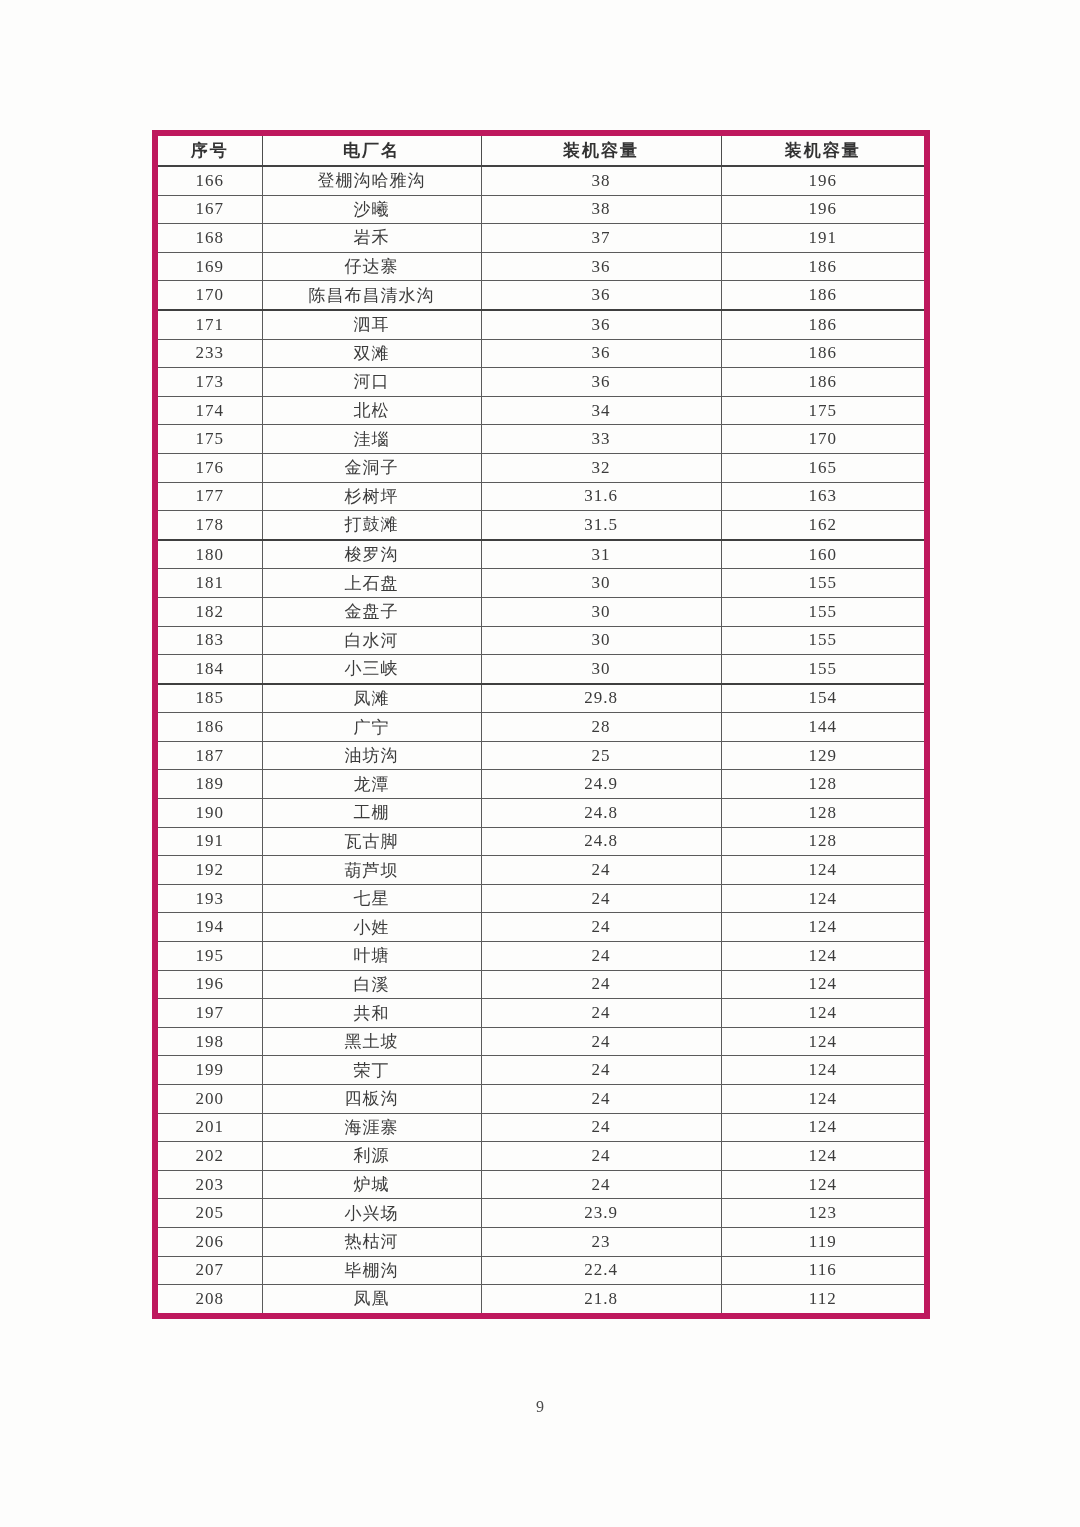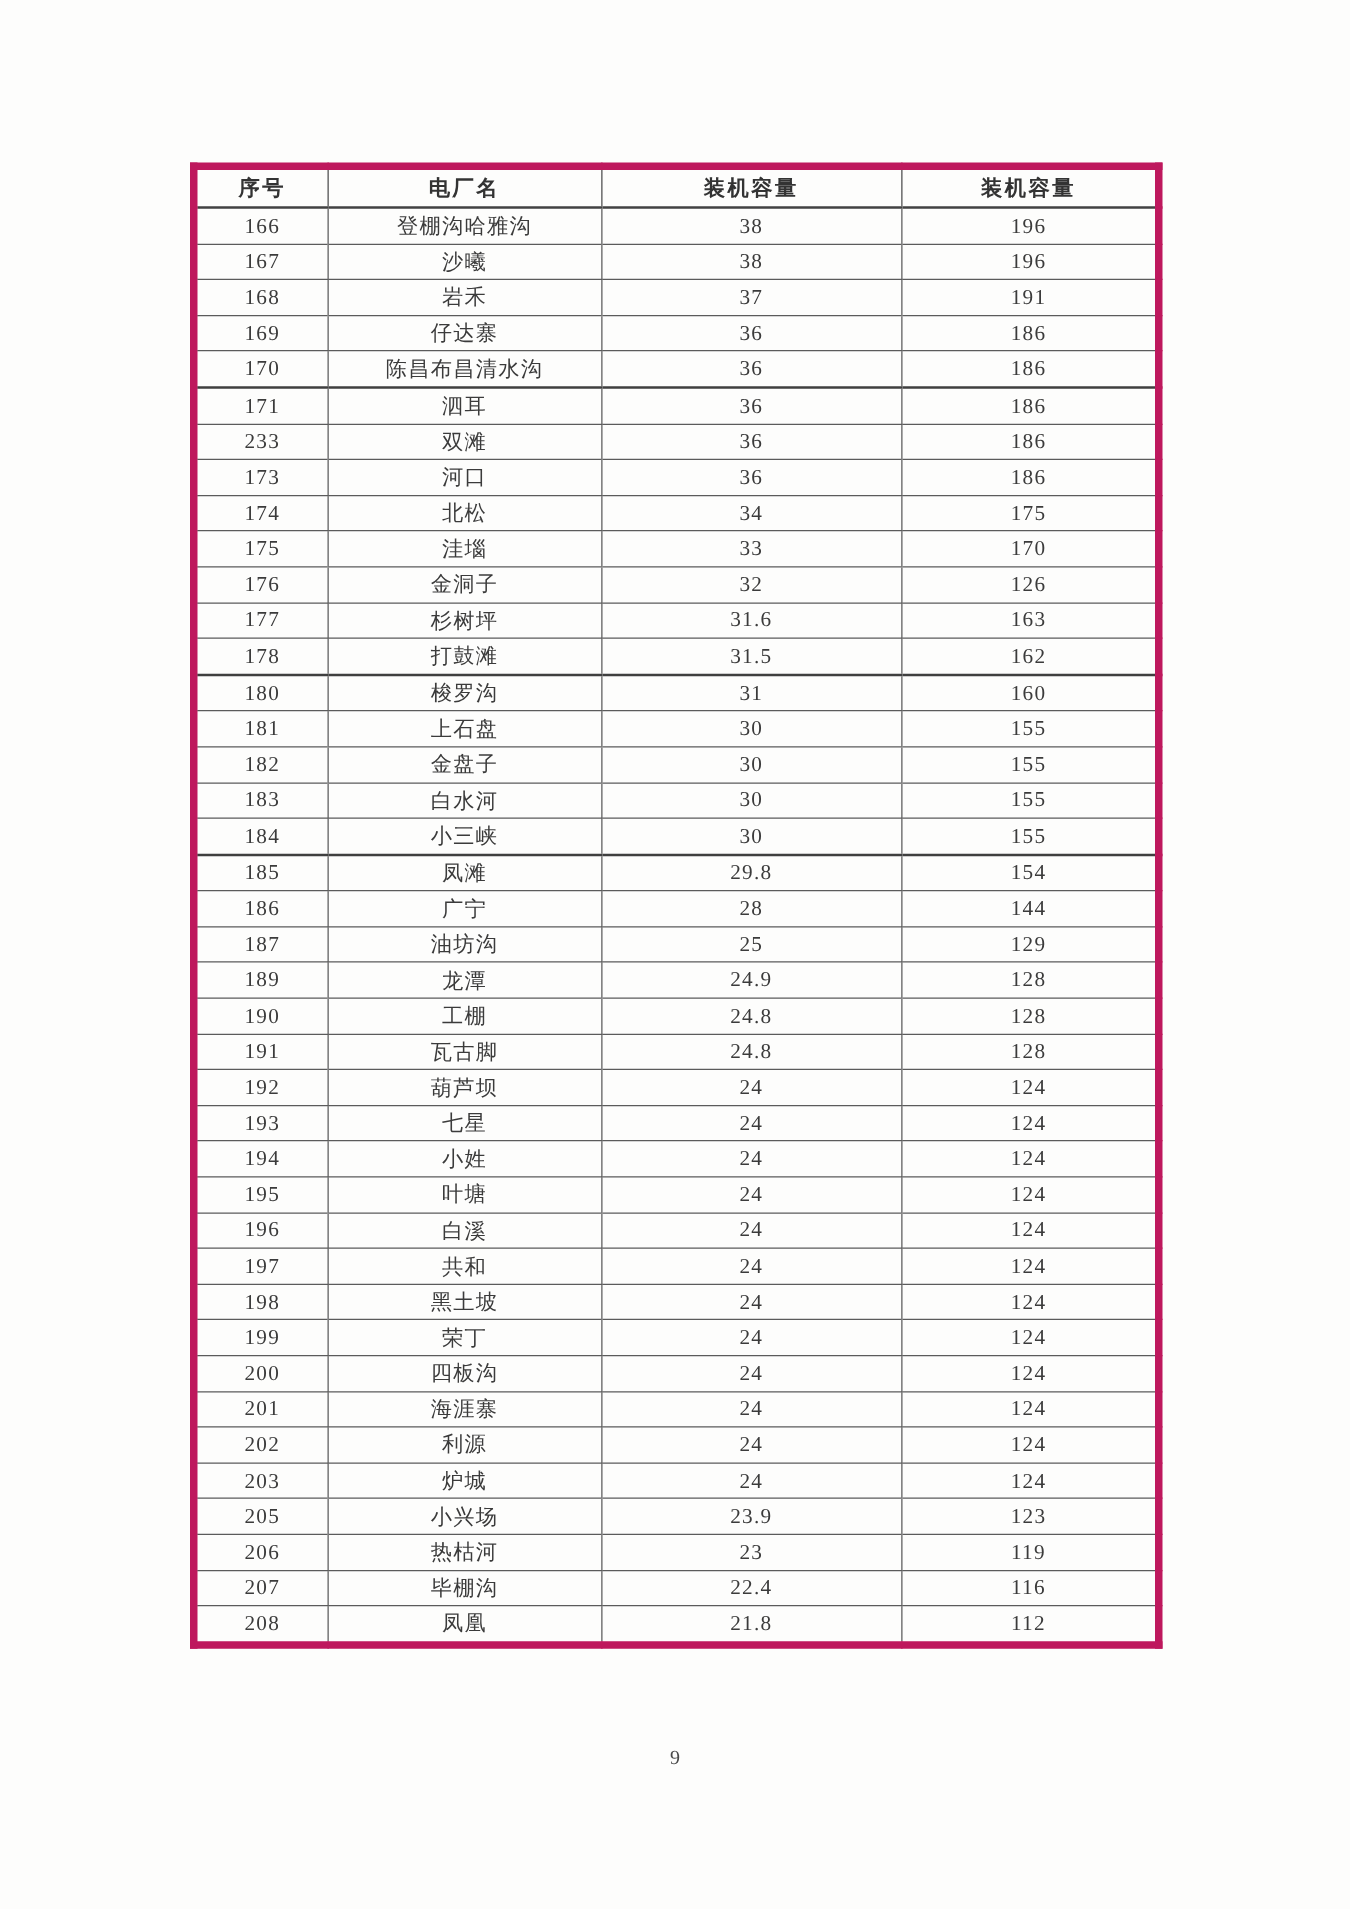--- a/index.html
+++ b/index.html
@@ -159,21 +159,21 @@
         <tr>
           <td>175</td>
           <td>洼堖</td>
           <td>33</td>
           <td>170</td>
         </tr>
         <tr>
           <td>176</td>
           <td>金洞子</td>
           <td>32</td>
-          <td>126</td>
+          <td>165</td>
         </tr>
         <tr>
           <td>177</td>
           <td>杉树坪</td>
           <td>31.6</td>
           <td>163</td>
         </tr>
         <tr>
           <td>178</td>
           <td>打鼓滩</td>

